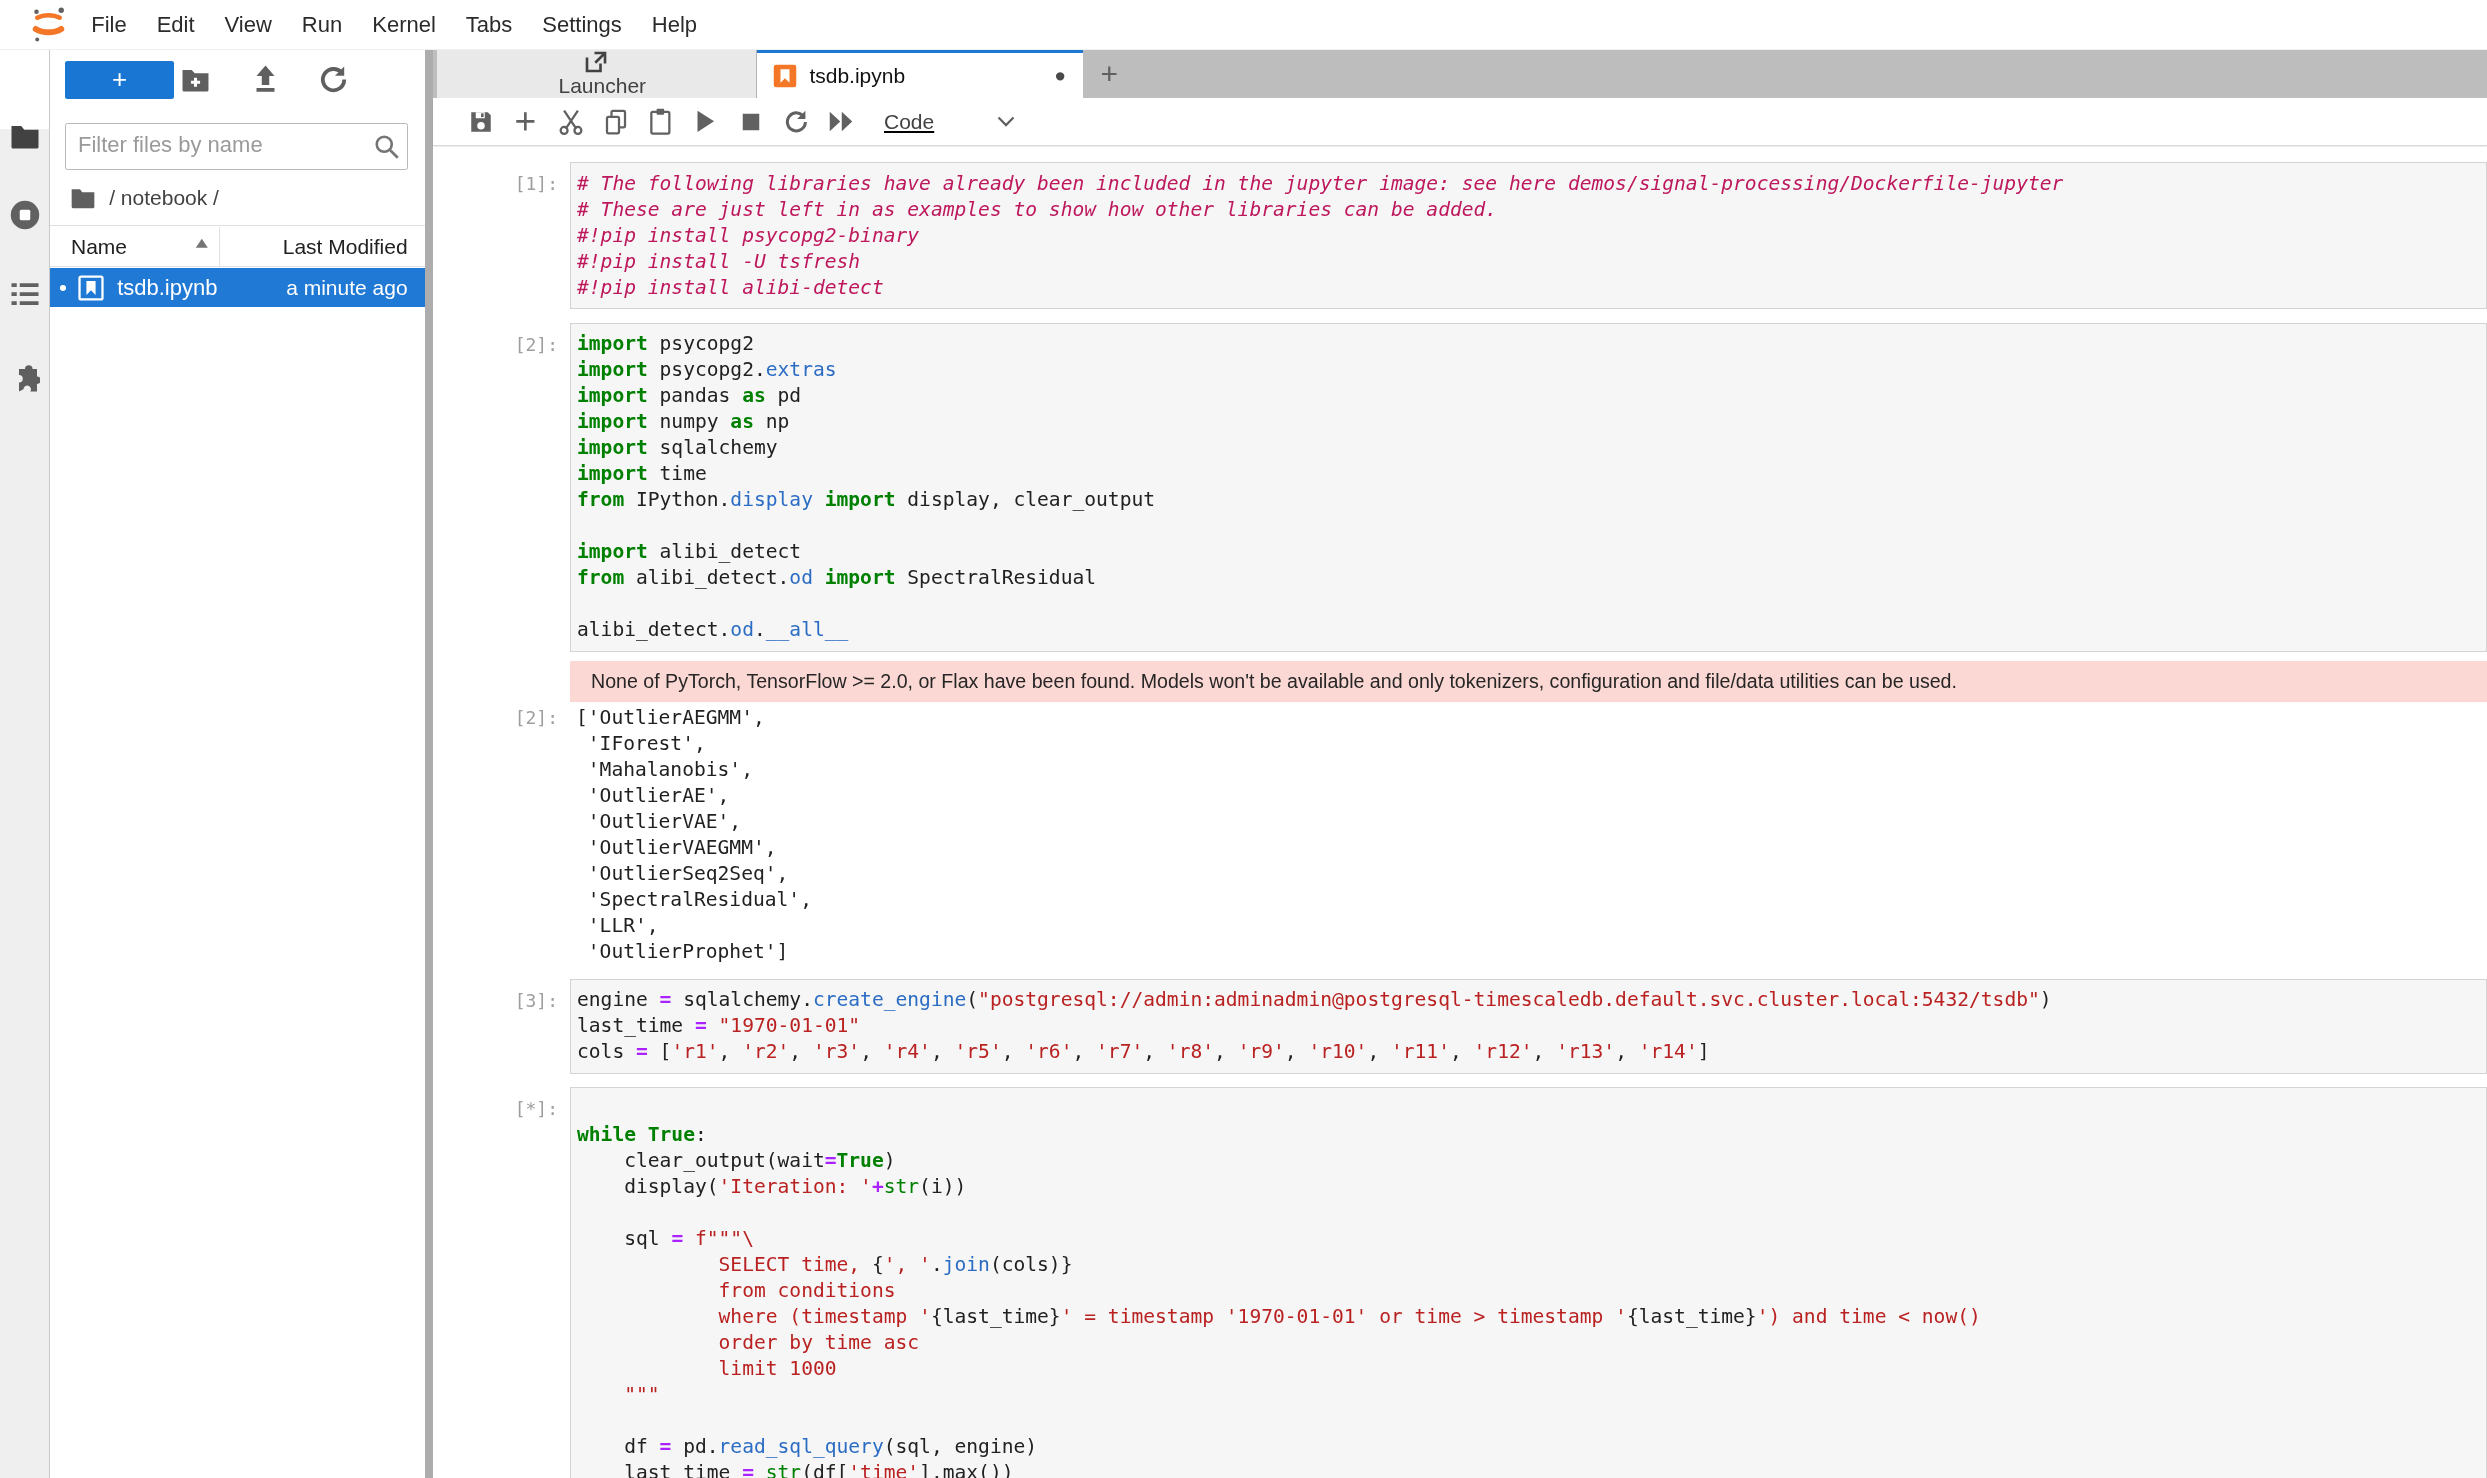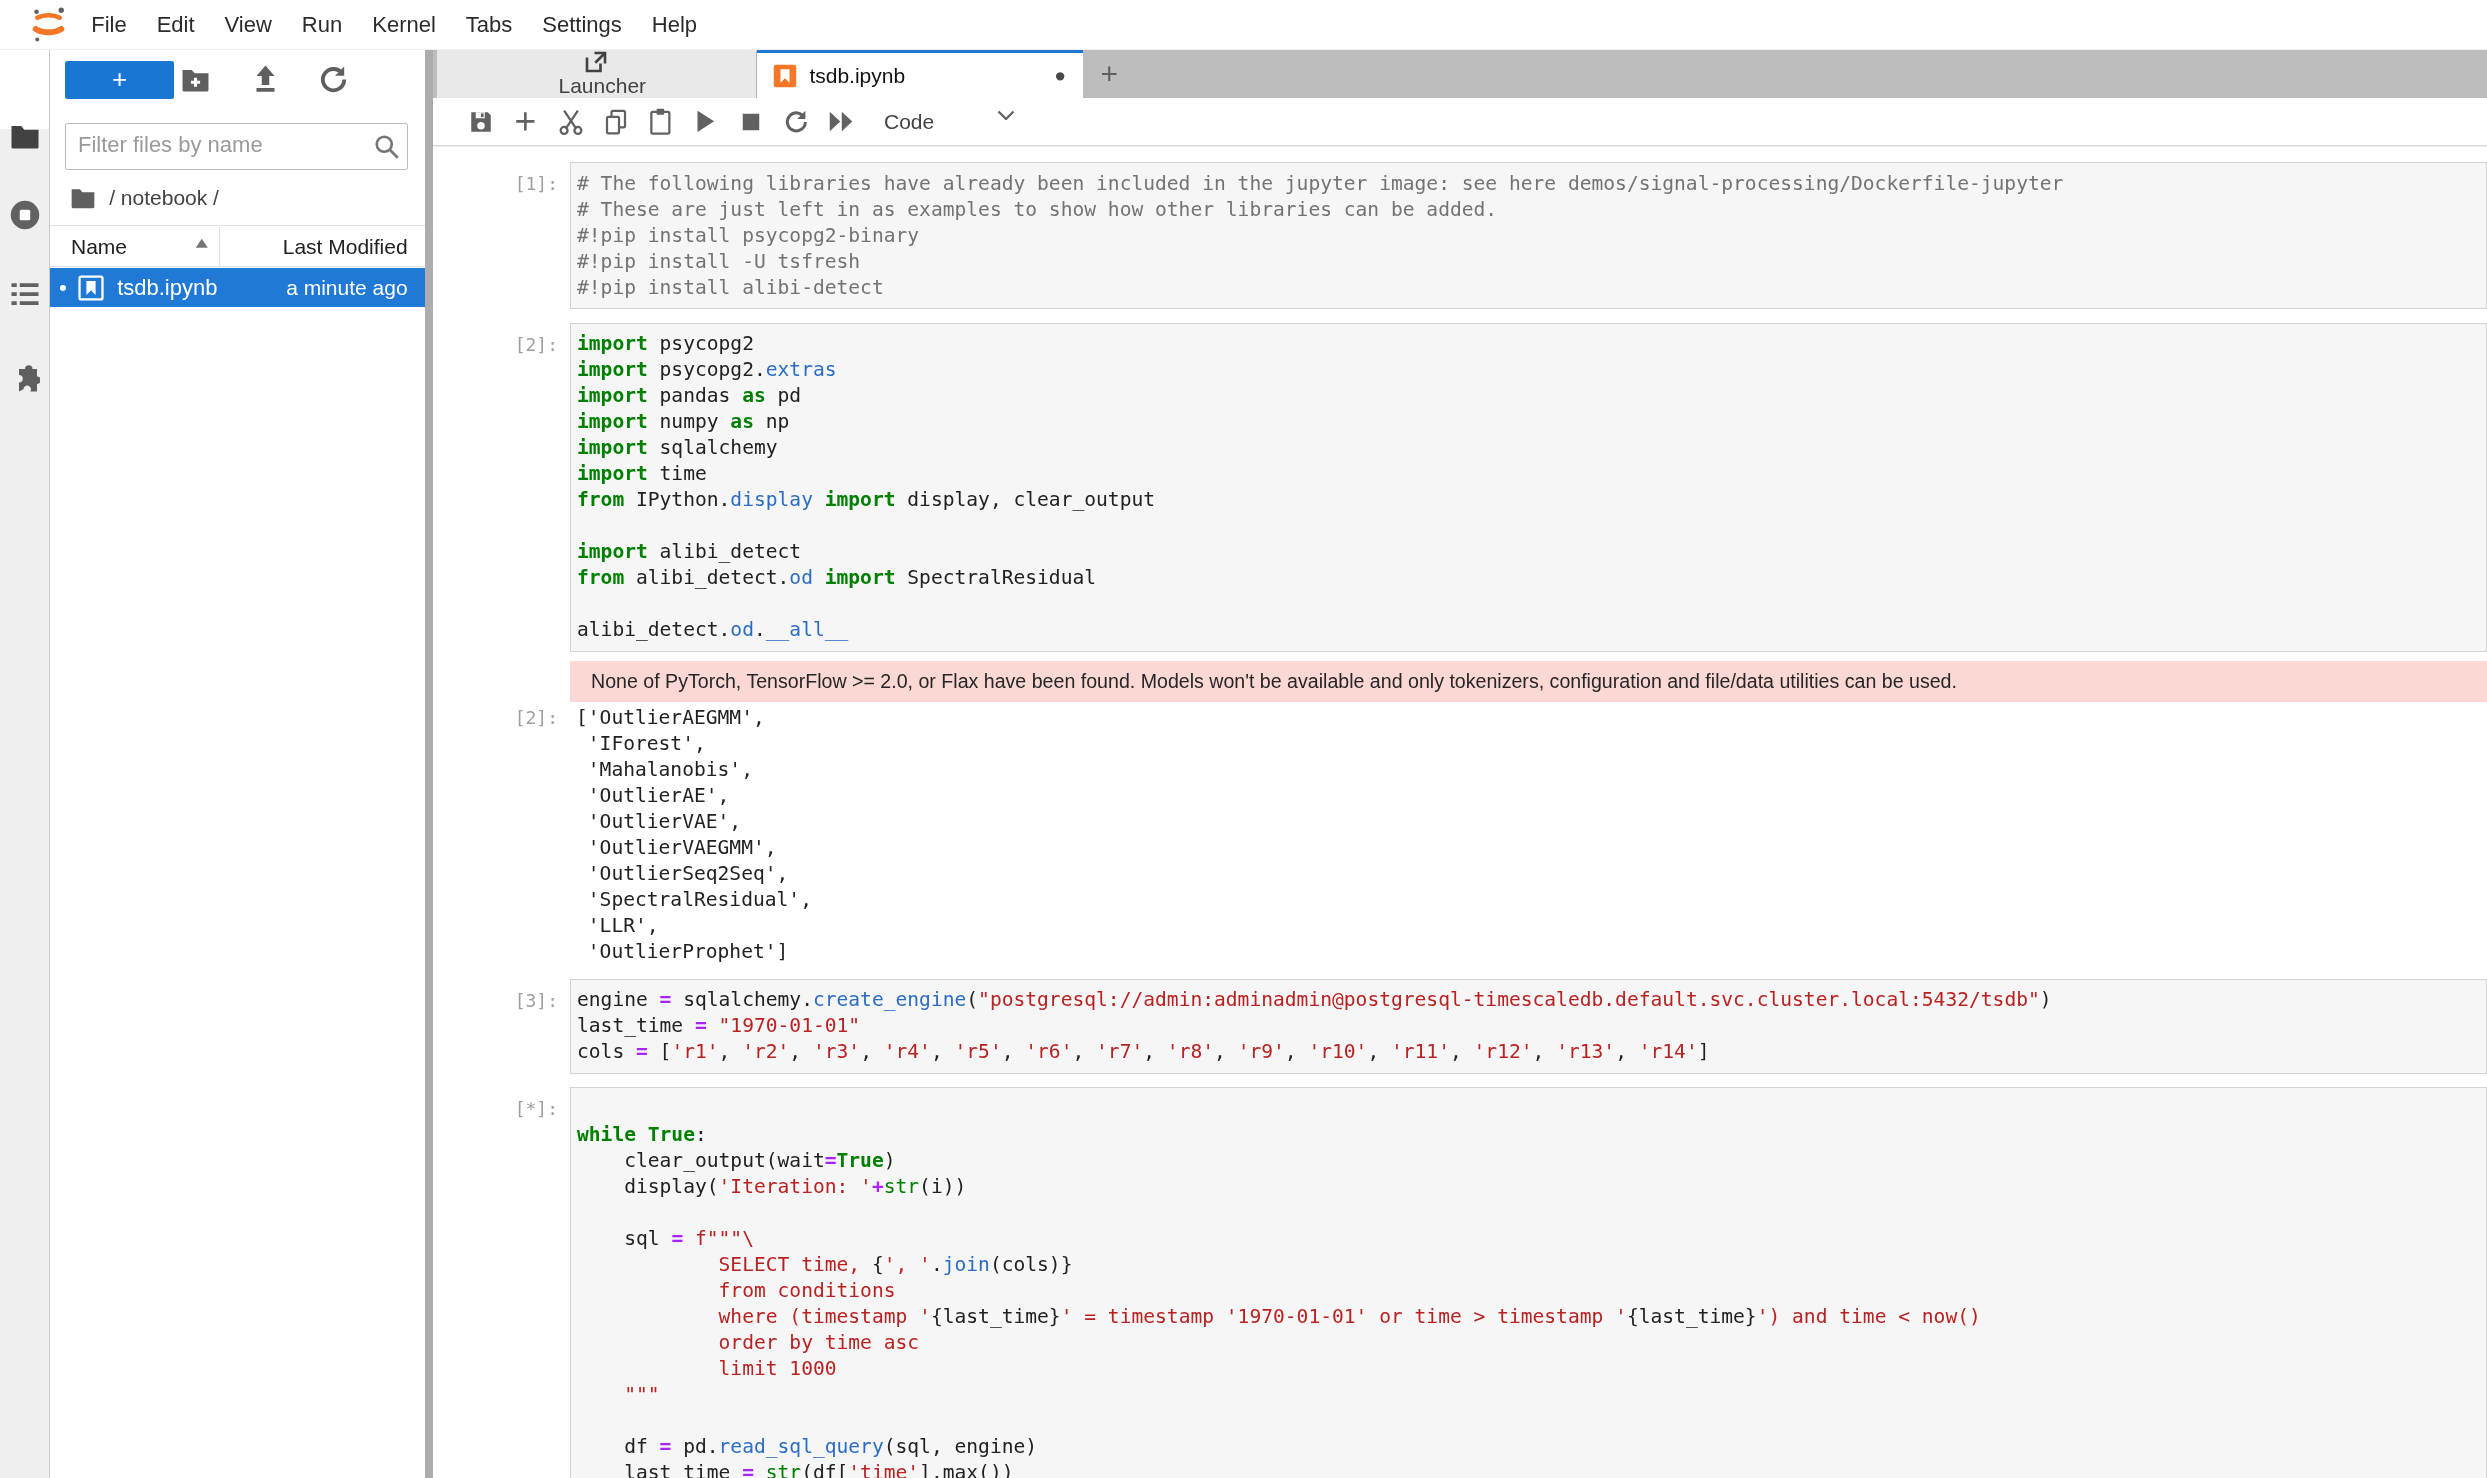--- a/index.html
+++ b/index.html
@@ -53,37 +53,37 @@
   #tab-notebook .tlabel { font-size:21px; color:#111; margin-left:12px; }
   #tab-notebook .tdirty { margin-left:auto; font-size:19.6px; color:#4a4a4a; }
   #new-tab-btn { width:53px; height:48px; background:none; border:none; font-size:30px;
         color:#5f5f5f; cursor:pointer; }
 
   #nb-toolbar { left:0; top:48px; width:2054px; height:48px; background:#fff;
         border-bottom:1.5px solid #d9d9d9; box-shadow:0 1.5px 3px rgba(0,0,0,.10);
         display:flex; align-items:center; padding-left:25px; }
   .tb-btn { width:45px; height:42px; background:none; border:none; display:flex;
         align-items:center; justify-content:center; cursor:pointer; }
-  #cell-type-select { margin-left:21px; display:flex; align-items:flex-start; cursor:pointer; }
+  #cell-type-select { margin-left:21px; display:flex; align-items:center; cursor:pointer;text-decoration:underline; }
   #cell-type-select .ctlabel { font-size:21px; color:#424242; }
   #cell-type-select svg { margin-left:63px; }
 
   
   #nb-content { left:0; top:97px; width:2054px; height:1332px; background:#fff;
         overflow:hidden; padding-top:15px; }
   .cell { margin-bottom:13.6px; }
   .in-row, .out-row { display:flex; align-items:flex-start; }
   .prompt { width:137px; flex:0 0 137px; text-align:right; padding-right:12px;
         font-family:"DejaVu Sans Mono",monospace; font-size:18px; line-height:26px;
         color:#9e9e9e; padding-top:9px; }
   .out-row .prompt { padding-top:0; }
   .input { flex:1; background:#f6f6f6; border:1.5px solid #d4d4d4; padding:7.6px 6px 7.6px 6px; }
   .cl { height:26px; white-space:pre; font-family:"DejaVu Sans Mono",monospace;
         font-size:19.6px; line-height:26px; color:#212121; }
-  .tk-c { color:#737373; }
+  .tk-c { color:#be185d; font-style:italic; }
   .tk-k { color:#008000; font-weight:bold; }
   .tk-b { color:#008000; }
   .tk-n { color:#008800; }
   .tk-p { color:#2b6cc4; }
   .tk-o { color:#aa22ff; font-weight:bold; }
   .tk-s { color:#ba2121; }
   .tk-t { color:#212121; }
   .stream-warning { margin-left:137px; margin-top:9px; height:41px; background:#fbd8d3;
         display:flex; align-items:center; padding-left:21px;
         font-family:Liberation Sans, sans-serif; font-size:19.6px; color:#262626; }

